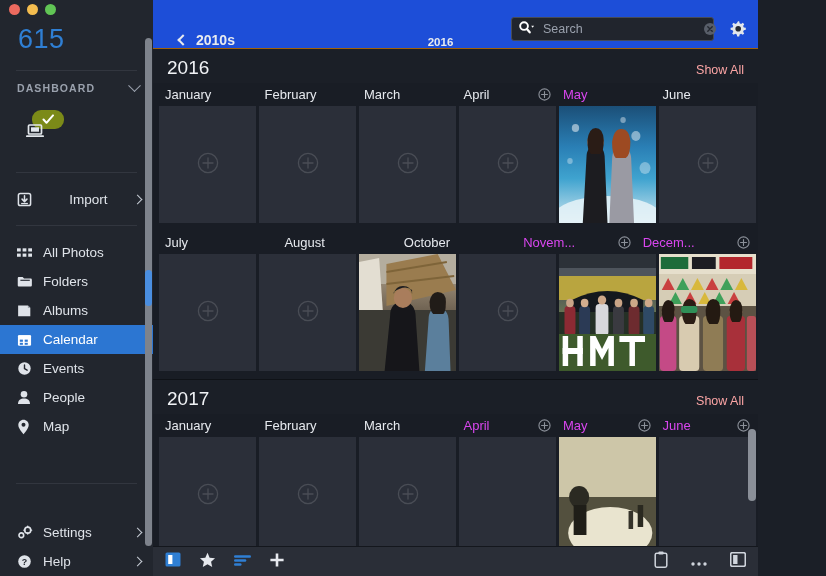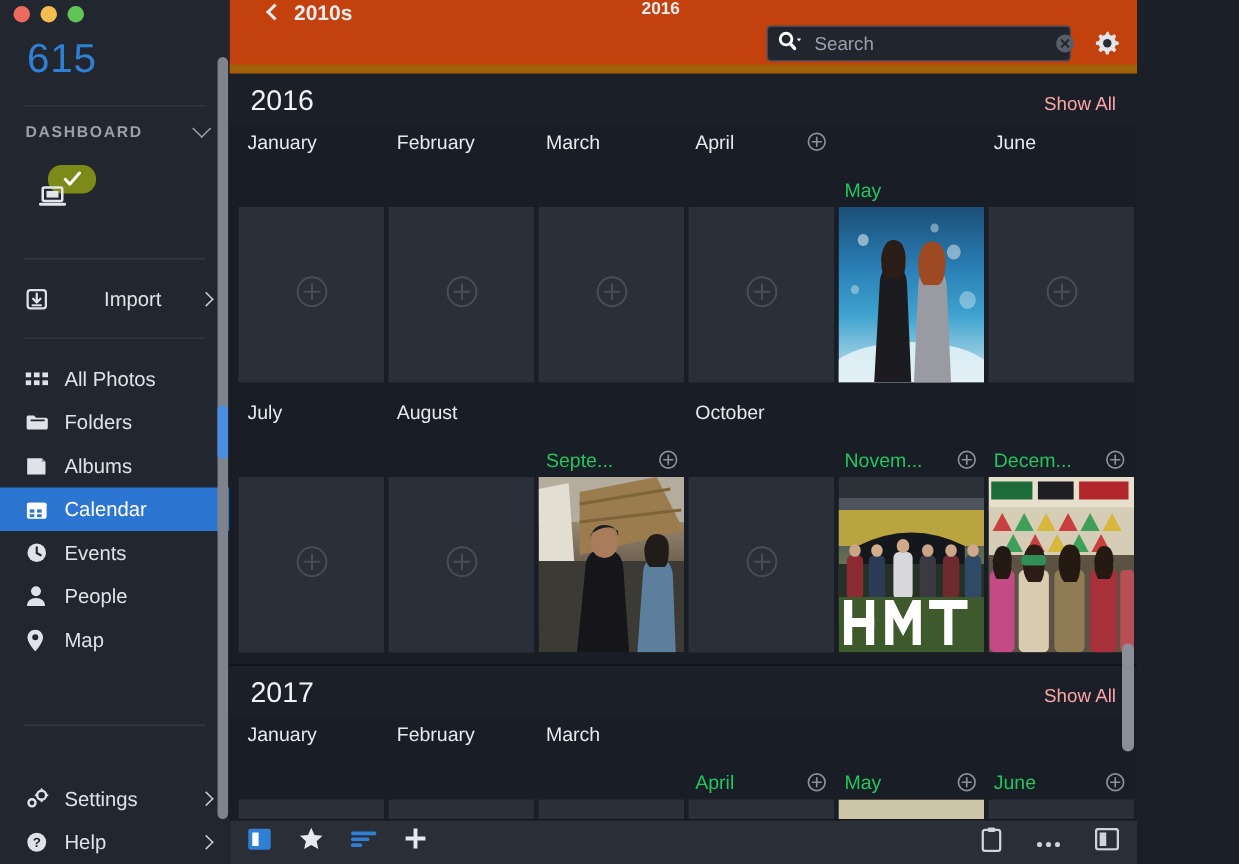--- a/index.html
+++ b/index.html
@@ -68,23 +68,23 @@
   .navlist3 { position: absolute; top: 496px; left: 0; width: 153px; margin-top: 22px; }
 
   
   .sb-scroll { position: absolute; top: 38px; left: 145px; width: 7px; height: 508px; background: #7e838c; border-radius: 4px; }
   .sb-thumb { position: absolute; top: 232px; left: 0; width: 7px; height: 36px; background: #4a8ee0; border-radius: 4px; }
 
   
   .main { flex: 1 1 auto; position: relative; background: #191d25; overflow: hidden; }
 
   .topbar {
-    height: 49px; background: #c2410c;
-    display: flex; align-items: flex-start; position: relative;
-    border-bottom: 6px solid #a16207;
+    height: 49px; background: #1d4ed8;
+    display: flex; align-items: flex-end; position: relative;
+    border-bottom: 1px solid #a16207;
   }
   .back { display: flex; align-items: center; margin-left: 26px; color: #e8ebef; font-size: 14px; font-weight: 700; cursor: default; }
   .back .bchev { width: 8px; height: 8px; border-left: 2px solid #e8ebef; border-bottom: 2px solid #e8ebef; transform: rotate(45deg); margin-right: 9px; }
   .centerlbl { position: absolute; left: 50%; transform: translateX(-50%); color: #e8ebef; font-size: 11.5px; font-weight: 700; margin-left: -15px; }
 
   .searchwrap { position: absolute; right: 44px; top: 17px; }
   .searchbox {
     width: 203px; height: 24px; background: #21252d;
     border: 1px solid #464b56; border-radius: 3px;
     display: flex; align-items: center; padding: 0 6px;
@@ -108,21 +108,21 @@
   .yeartitle { color: #f0f2f5; font-size: 19px; font-weight: 400; }
   .showall { color: #fca5a5; font-size: 12.5px; cursor: default; }
 
   .monthrow { position: relative; }
   .labels { display: flex; padding: 0 2px 0 6px; }
   .mlabel {
     flex: 1 1 0; display: flex; align-items: center;
     font-size: 13px; color: #e6e9ee; height: 23px; padding-left: 6px;
     position: relative;
   }
-  .mlabel.linked { color: #22c55e; margin-top: 32px; }
+  .mlabel.linked { color: #d946ef; }
   .mlabel .plusc { position: absolute; right: 6px; top: 5px; }
 
   .cells { display: flex; padding: 0 2px 8px 6px; gap: 3px; }
   .cell {
     flex: 1 1 0; height: 117px; background: #2b2f39;
     position: relative; overflow: hidden;
   }
   .cell .ghost { position: absolute; left: 50%; top: 50%; transform: translate(-50%,-50%); opacity: .14; }
   .cell.photo { background: #12151b; }
   .ph { position:absolute; inset:0; }
@@ -449,27 +449,20 @@
         </div>
 
         <div class="monthrow">
           <div class="labels">
             <div class="mlabel">
                 <span>July</span>
               </div>
             <div class="mlabel">
                 <span>August</span>
               </div>
-            <div class="mlabel linked">
-                <span>Septe...</span>
-              <span class="plusc"><svg width="13" height="13" viewBox="0 0 14 14">
-                    <circle cx="7" cy="7" r="6" fill="none" stroke="#8b9099" stroke-width="1.2"></circle>
-                    <path d="M7 3.8 V10.2 M3.8 7 H10.2" stroke="#8b9099" stroke-width="1.2" stroke-linecap="round"></path>
-                  </svg></span>
-            </div>
             <div class="mlabel">
                 <span>October</span>
               </div>
             <div class="mlabel linked">
                 <span>Novem...</span>
               <span class="plusc"><svg width="13" height="13" viewBox="0 0 14 14">
                     <circle cx="7" cy="7" r="6" fill="none" stroke="#8b9099" stroke-width="1.2"></circle>
                     <path d="M7 3.8 V10.2 M3.8 7 H10.2" stroke="#8b9099" stroke-width="1.2" stroke-linecap="round"></path>
                   </svg></span>
             </div>

